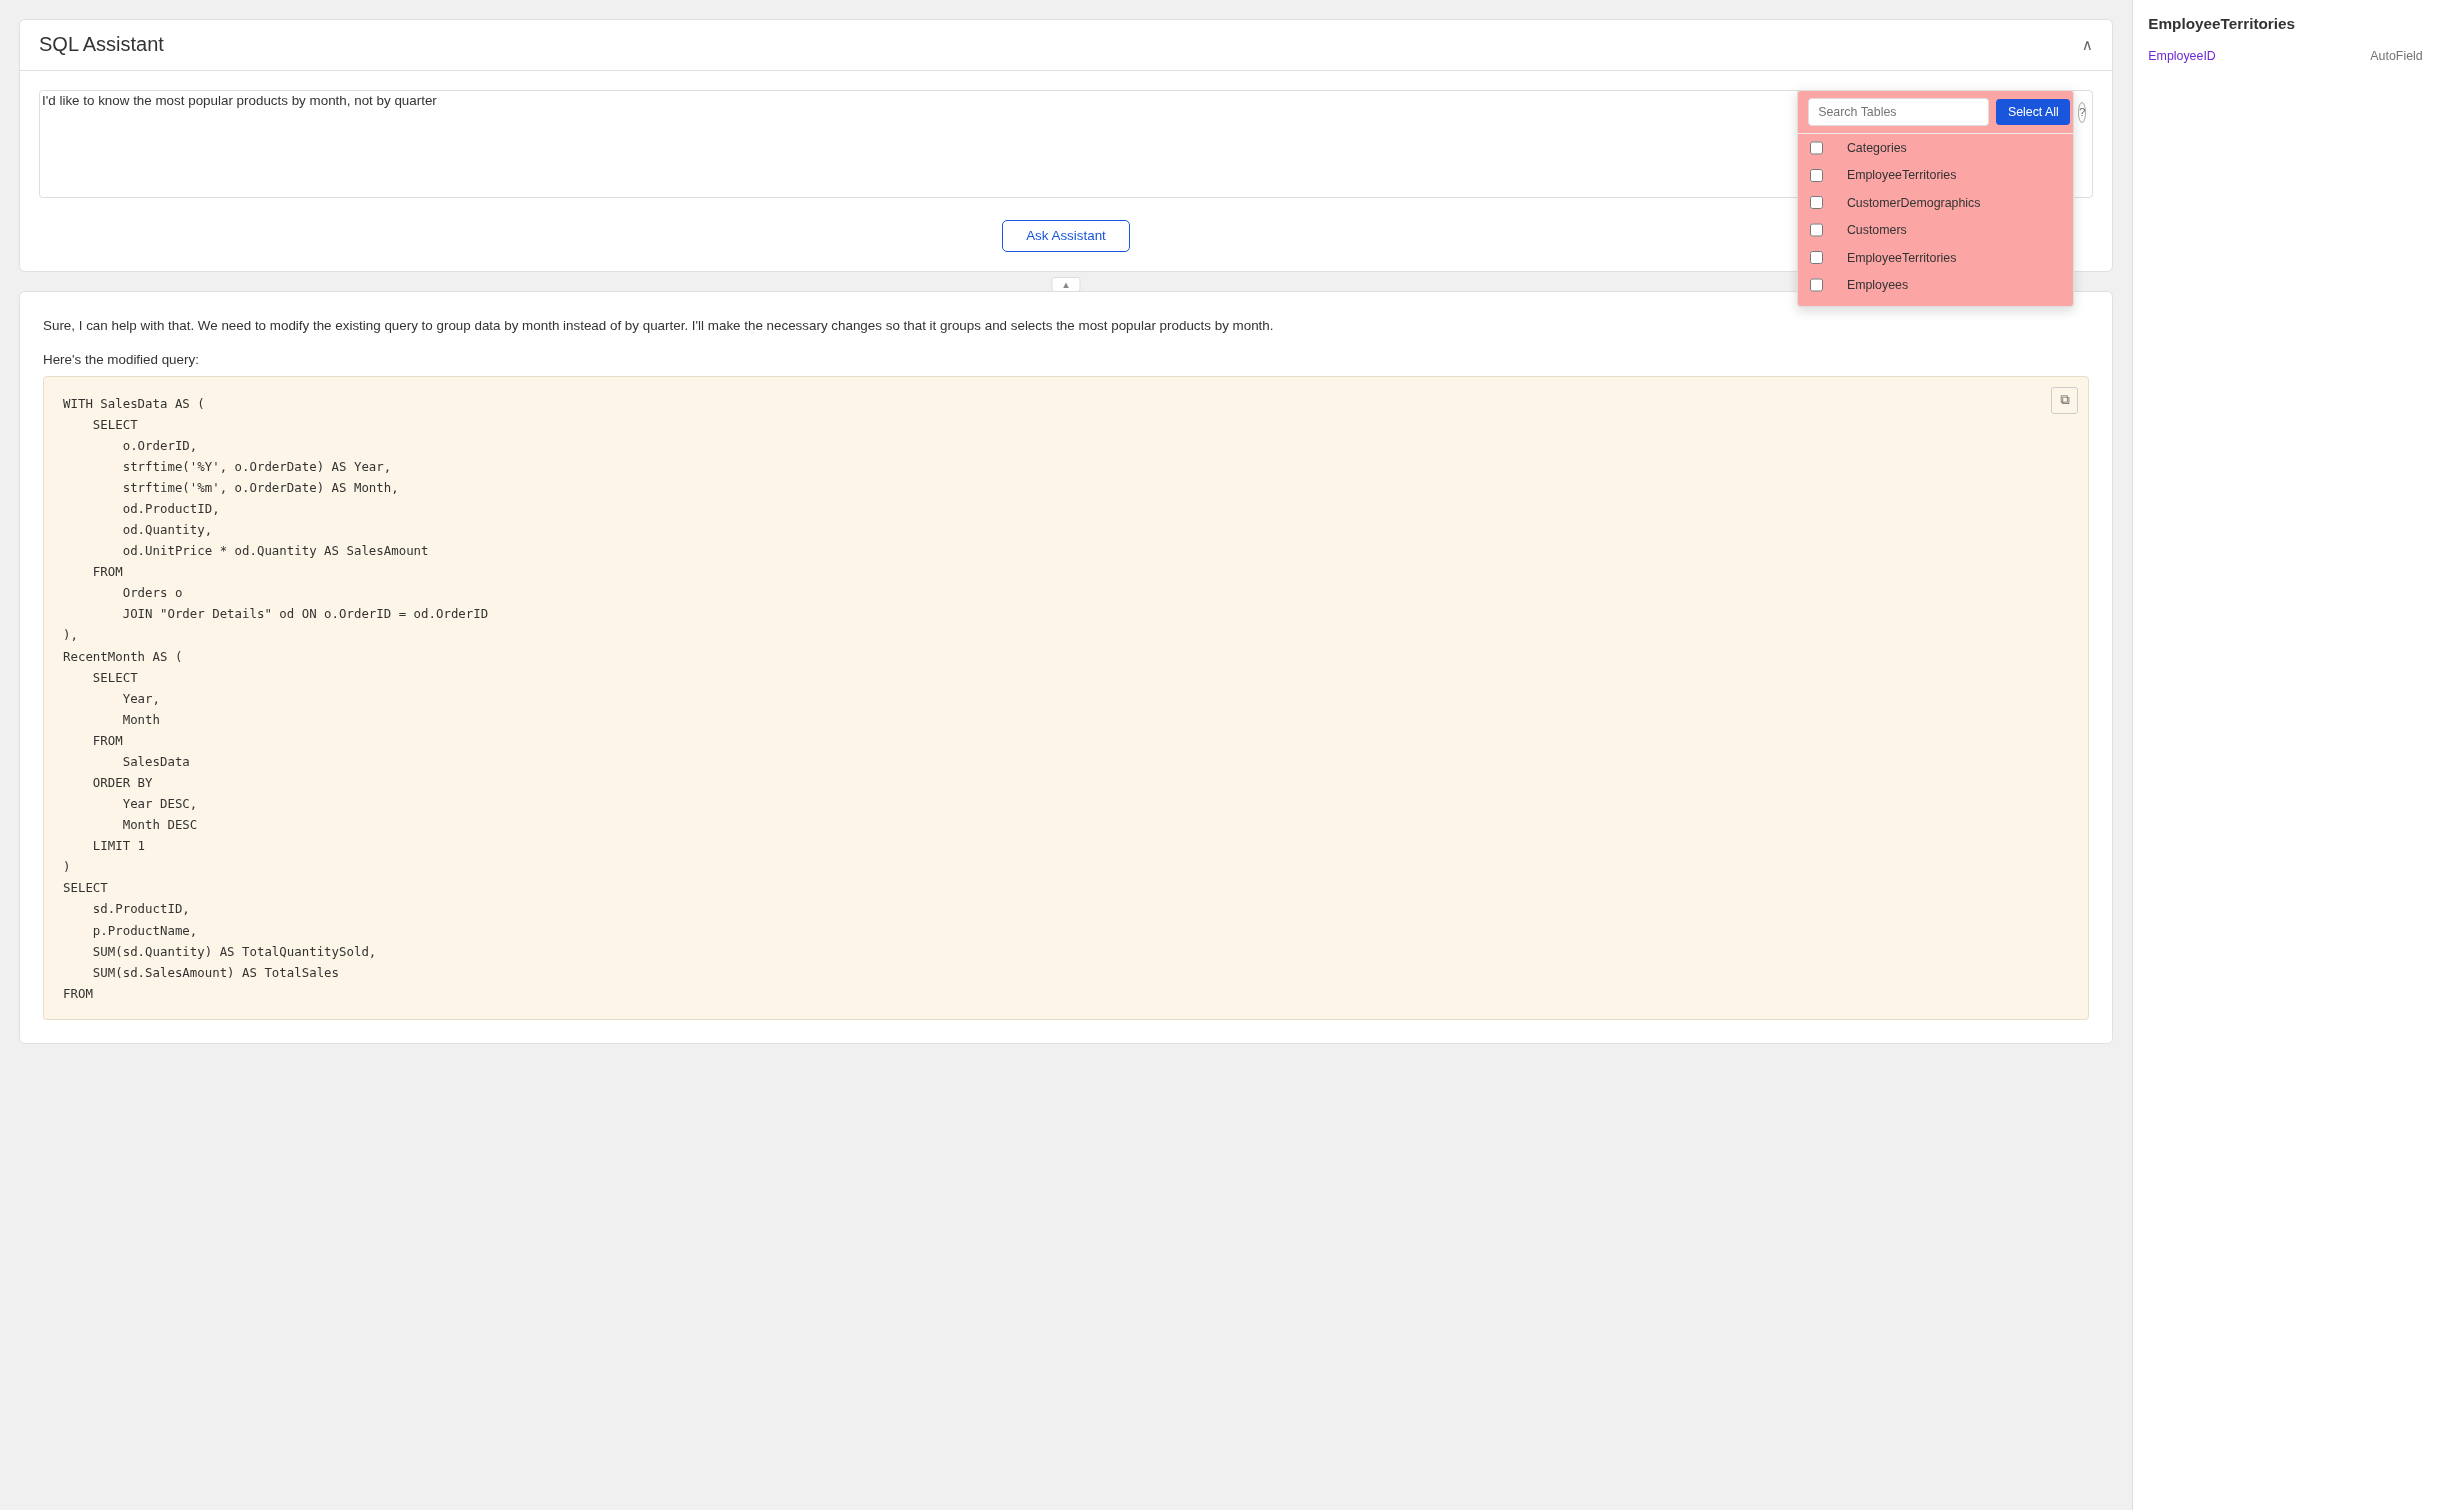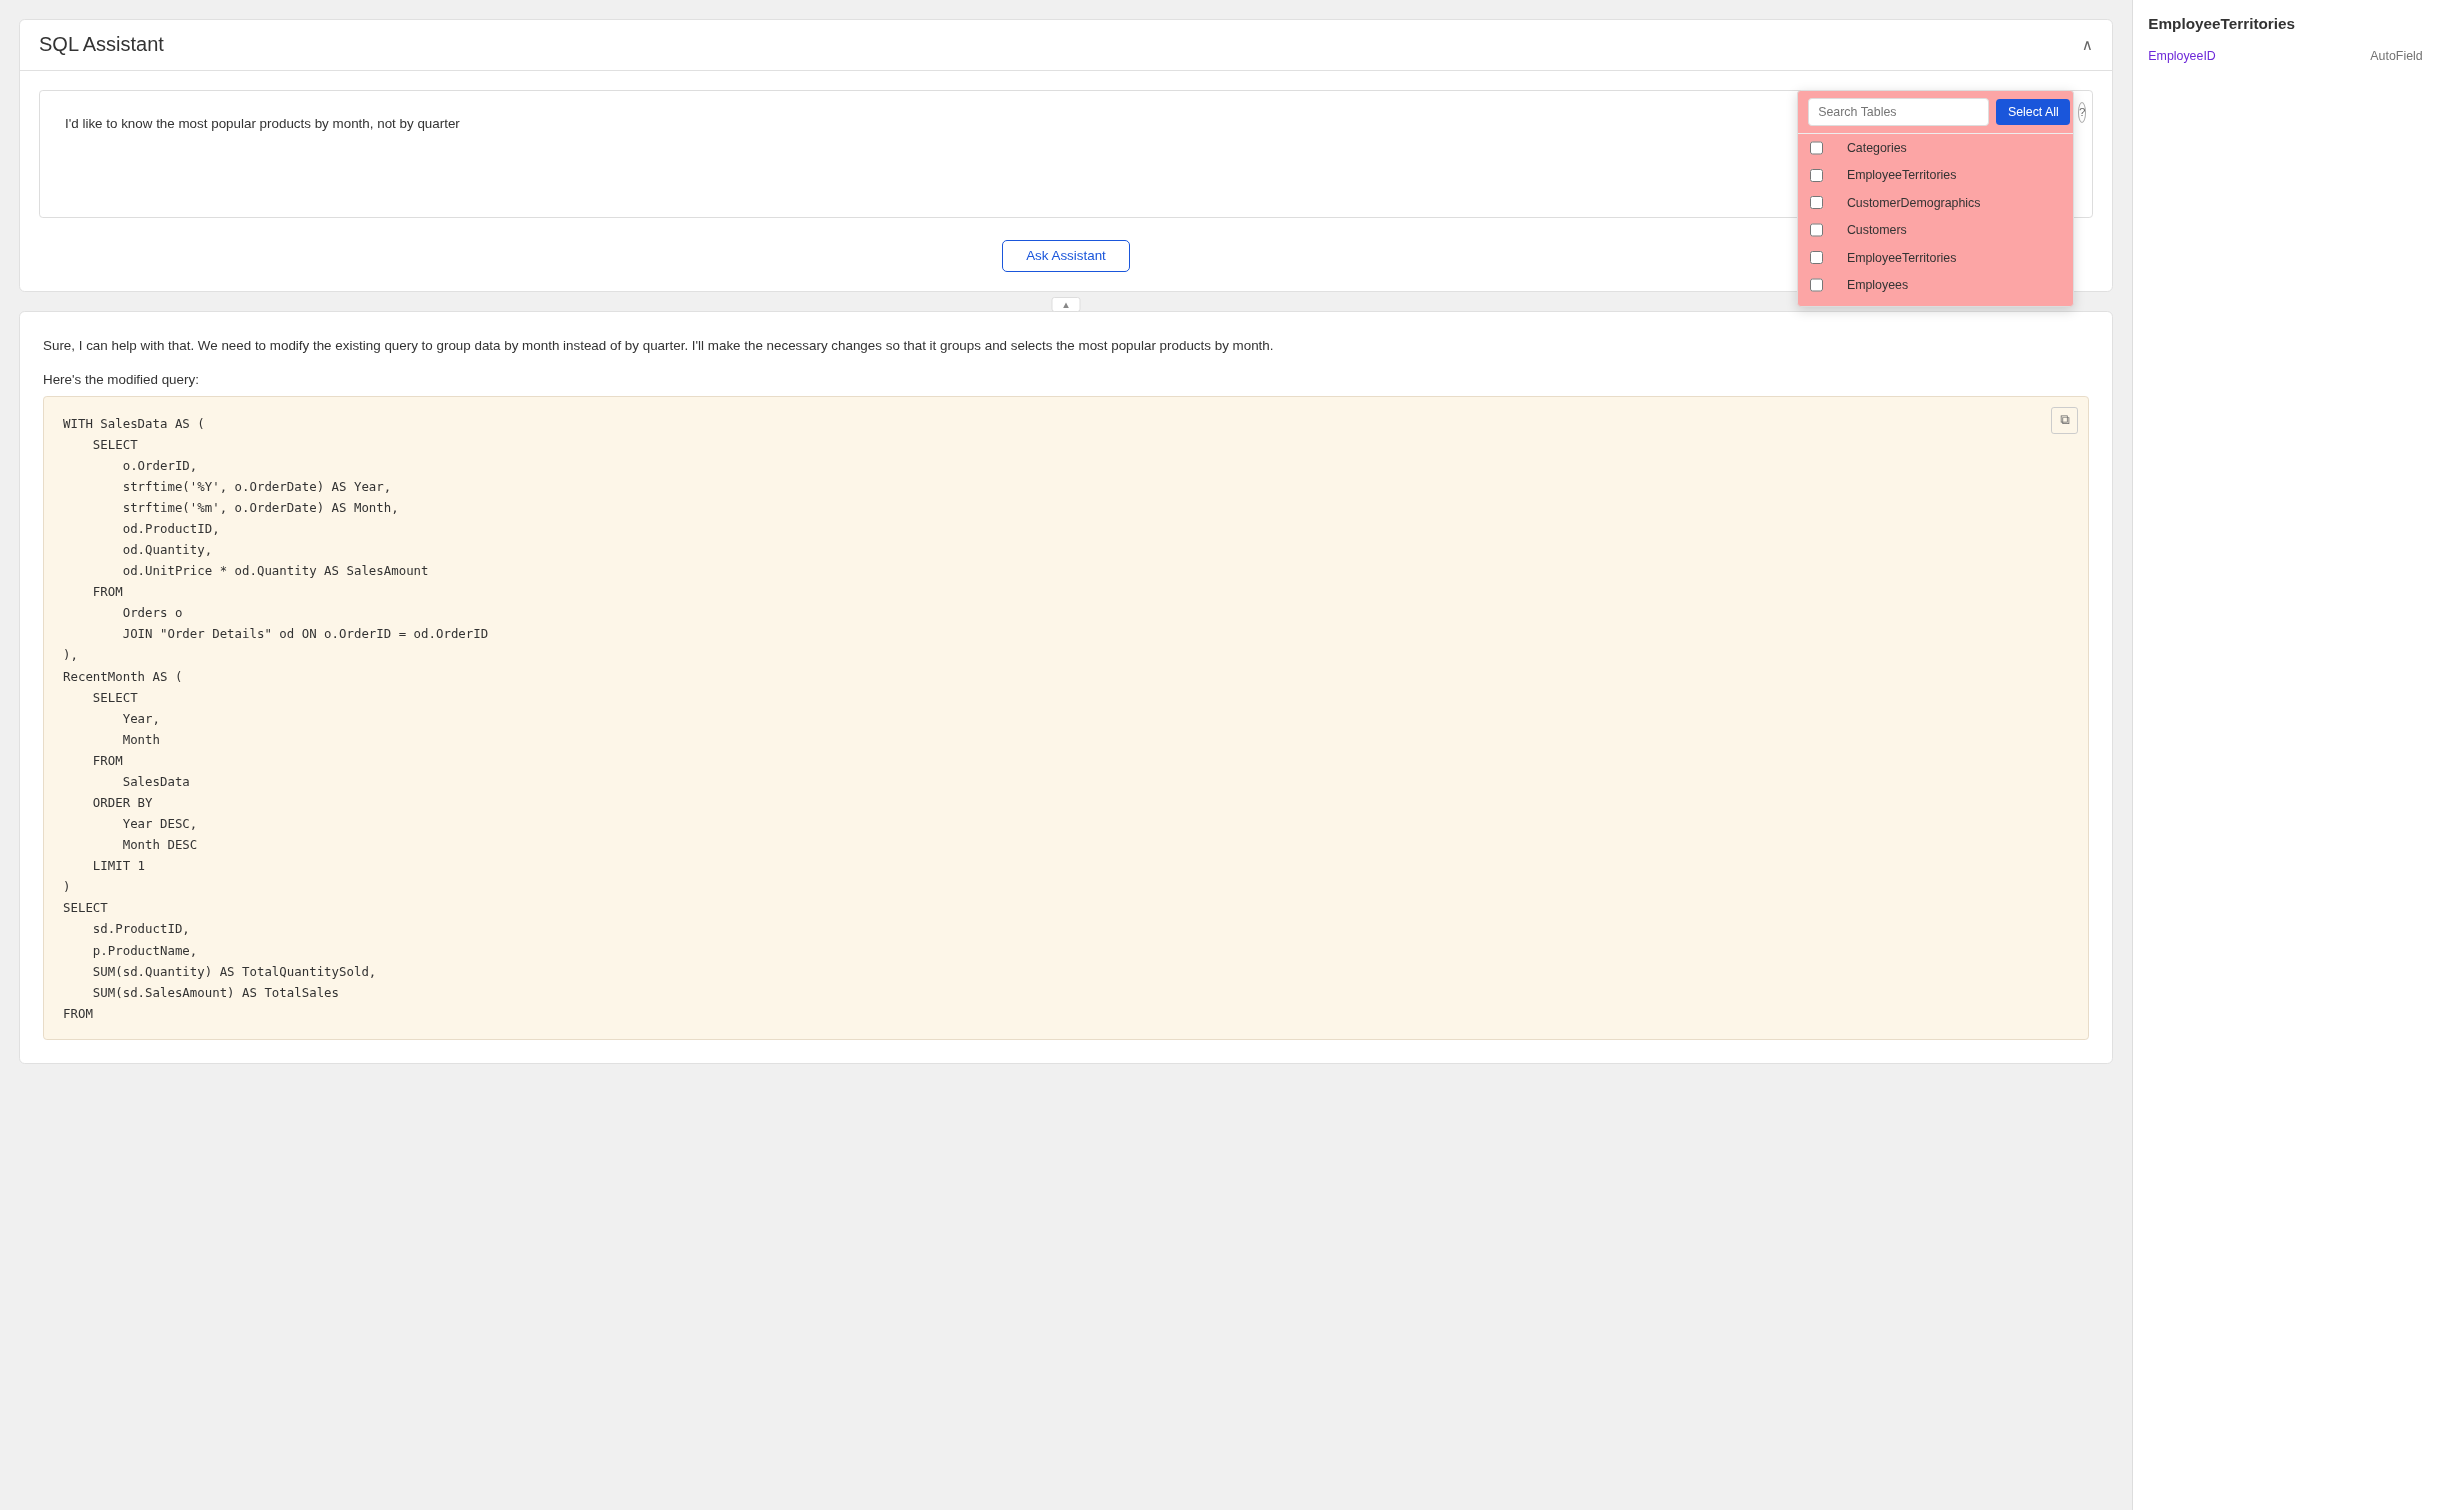--- a/index.html
+++ b/index.html
@@ -90,24 +90,24 @@
       position: relative;
     }
 
     
     .input-area-wrapper {
       position: relative;
     }
 
     .query-textarea {
       width: 100%;
-      height: 128px;
+      height: 108px;
       border: 1px solid #ddd;
       border-radius: 3.8px;
-      padding: 25px;
+      padding: 2px;
       font-size: 13.4px;
       color: #333;
       resize: none;
       outline: none;
       font-family: inherit;
     }
 
     
     .table-dropdown {
       position: absolute;

